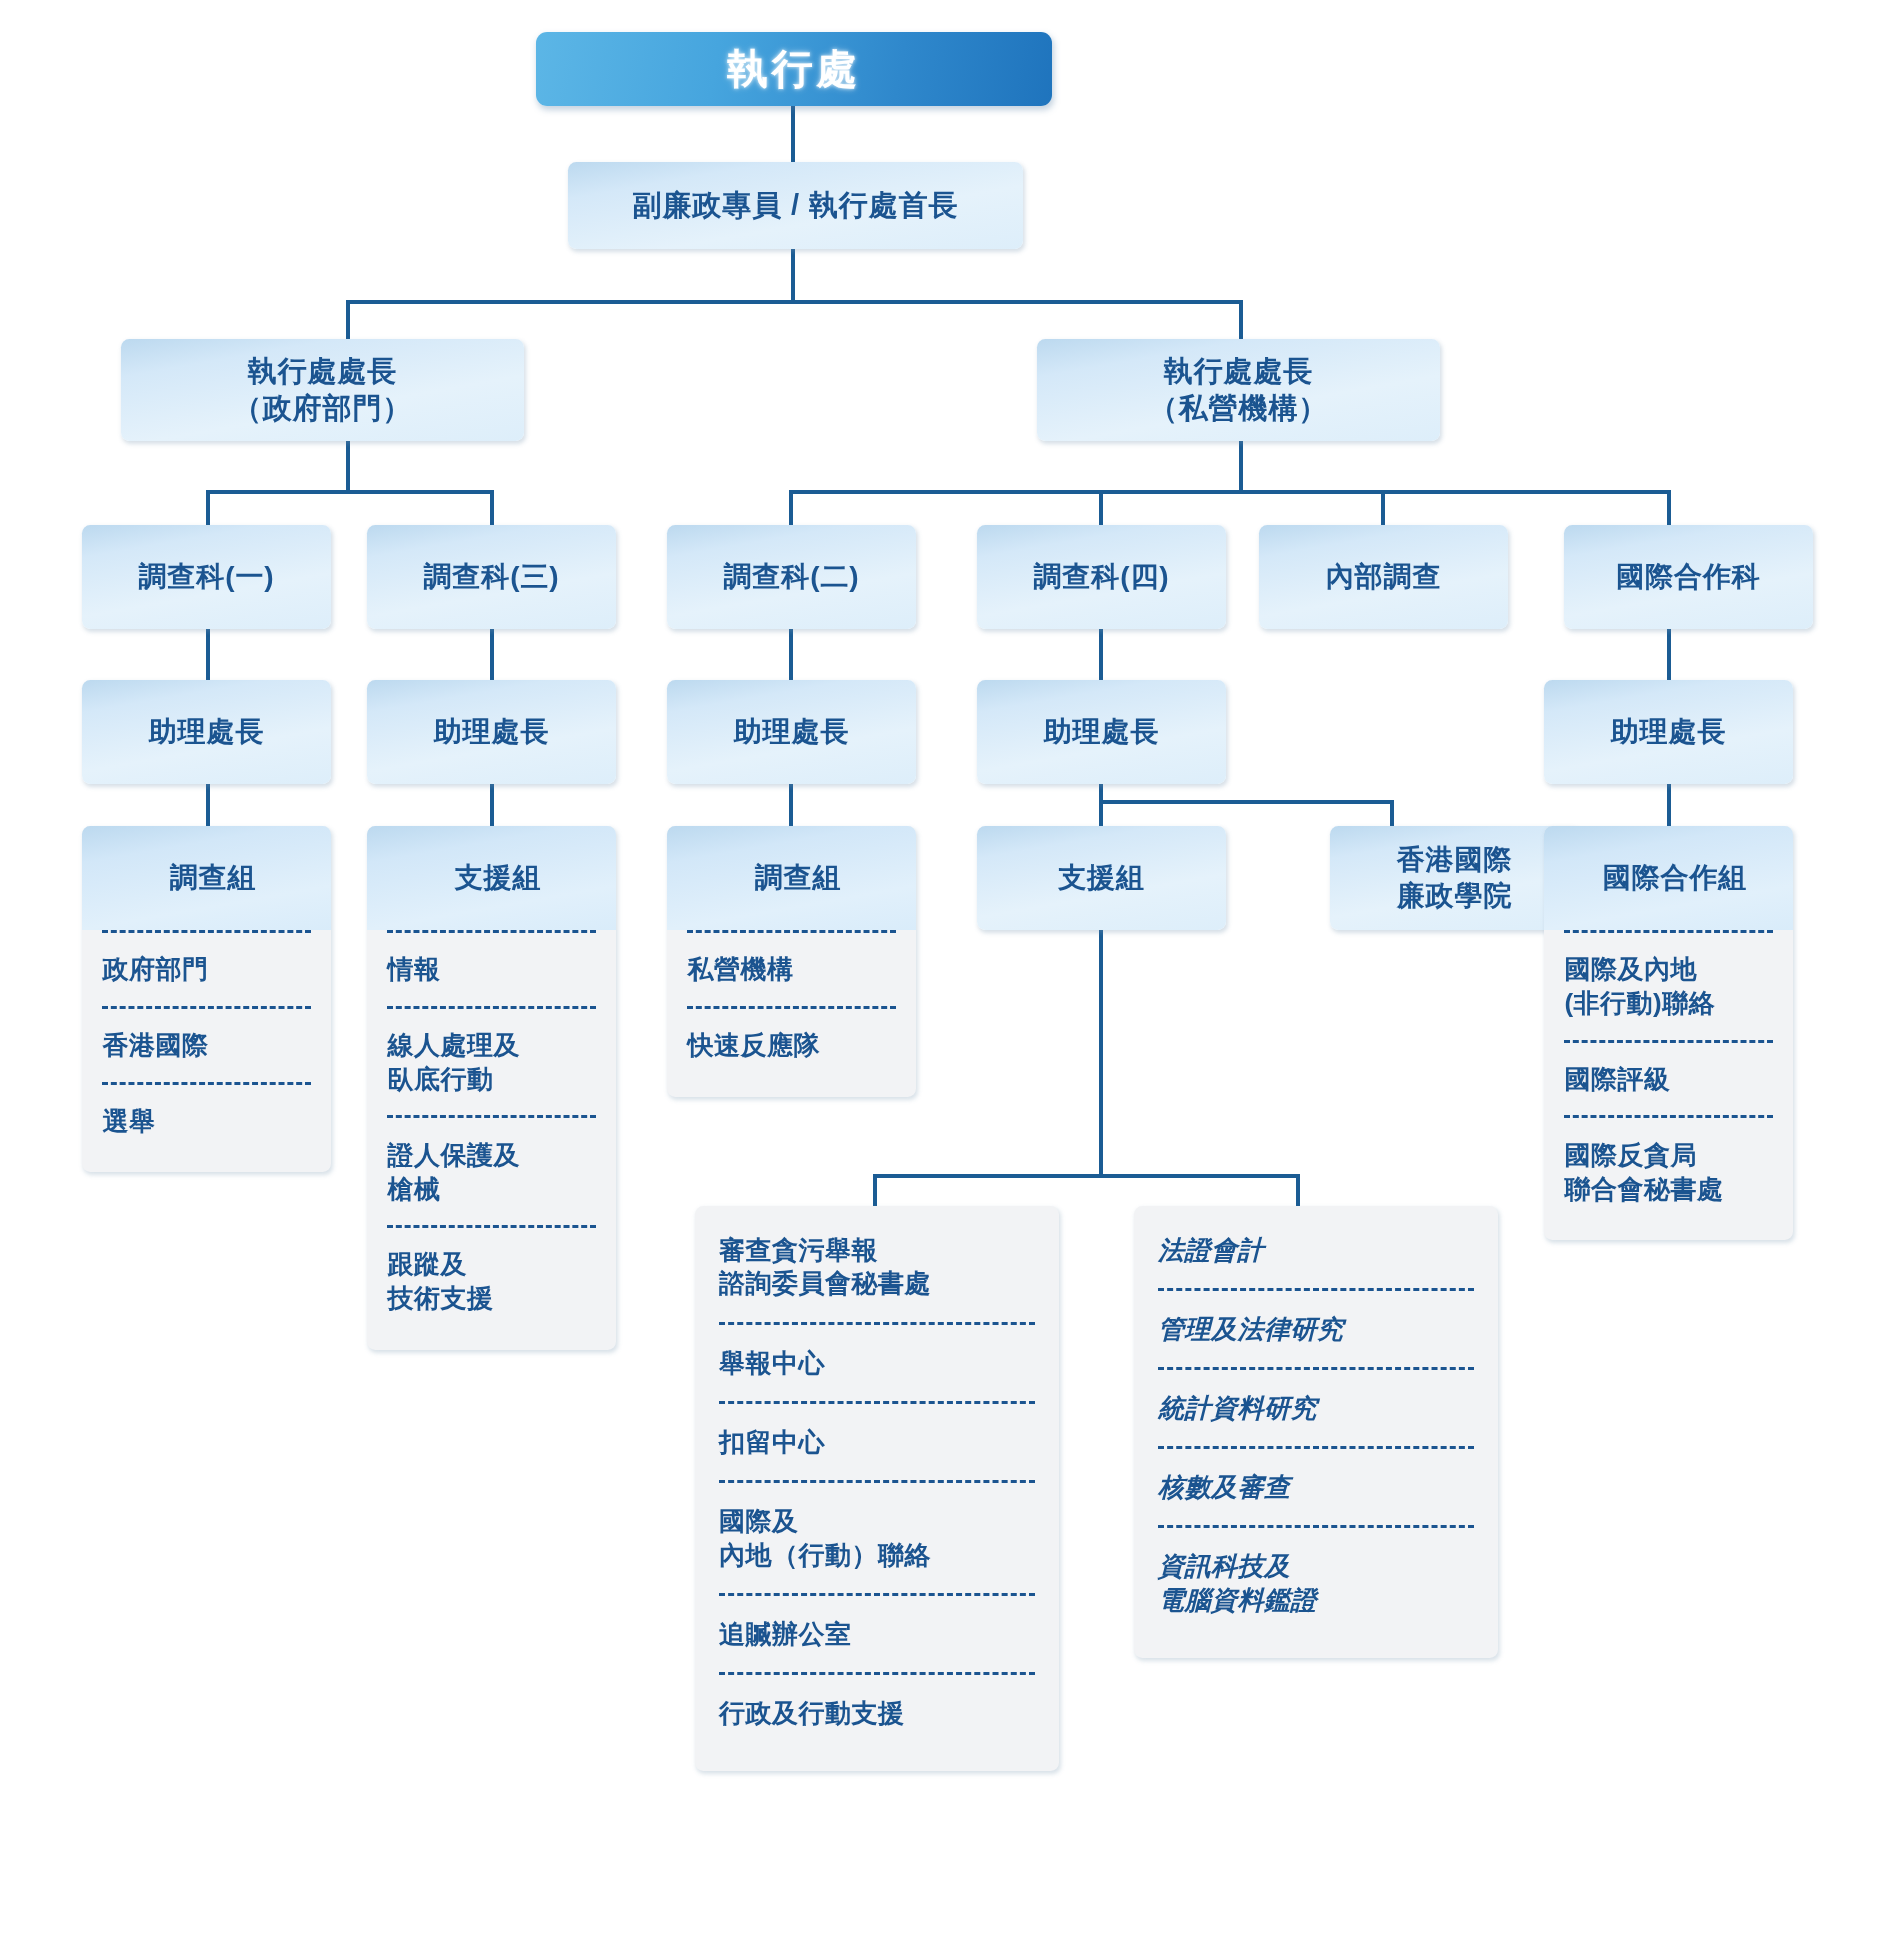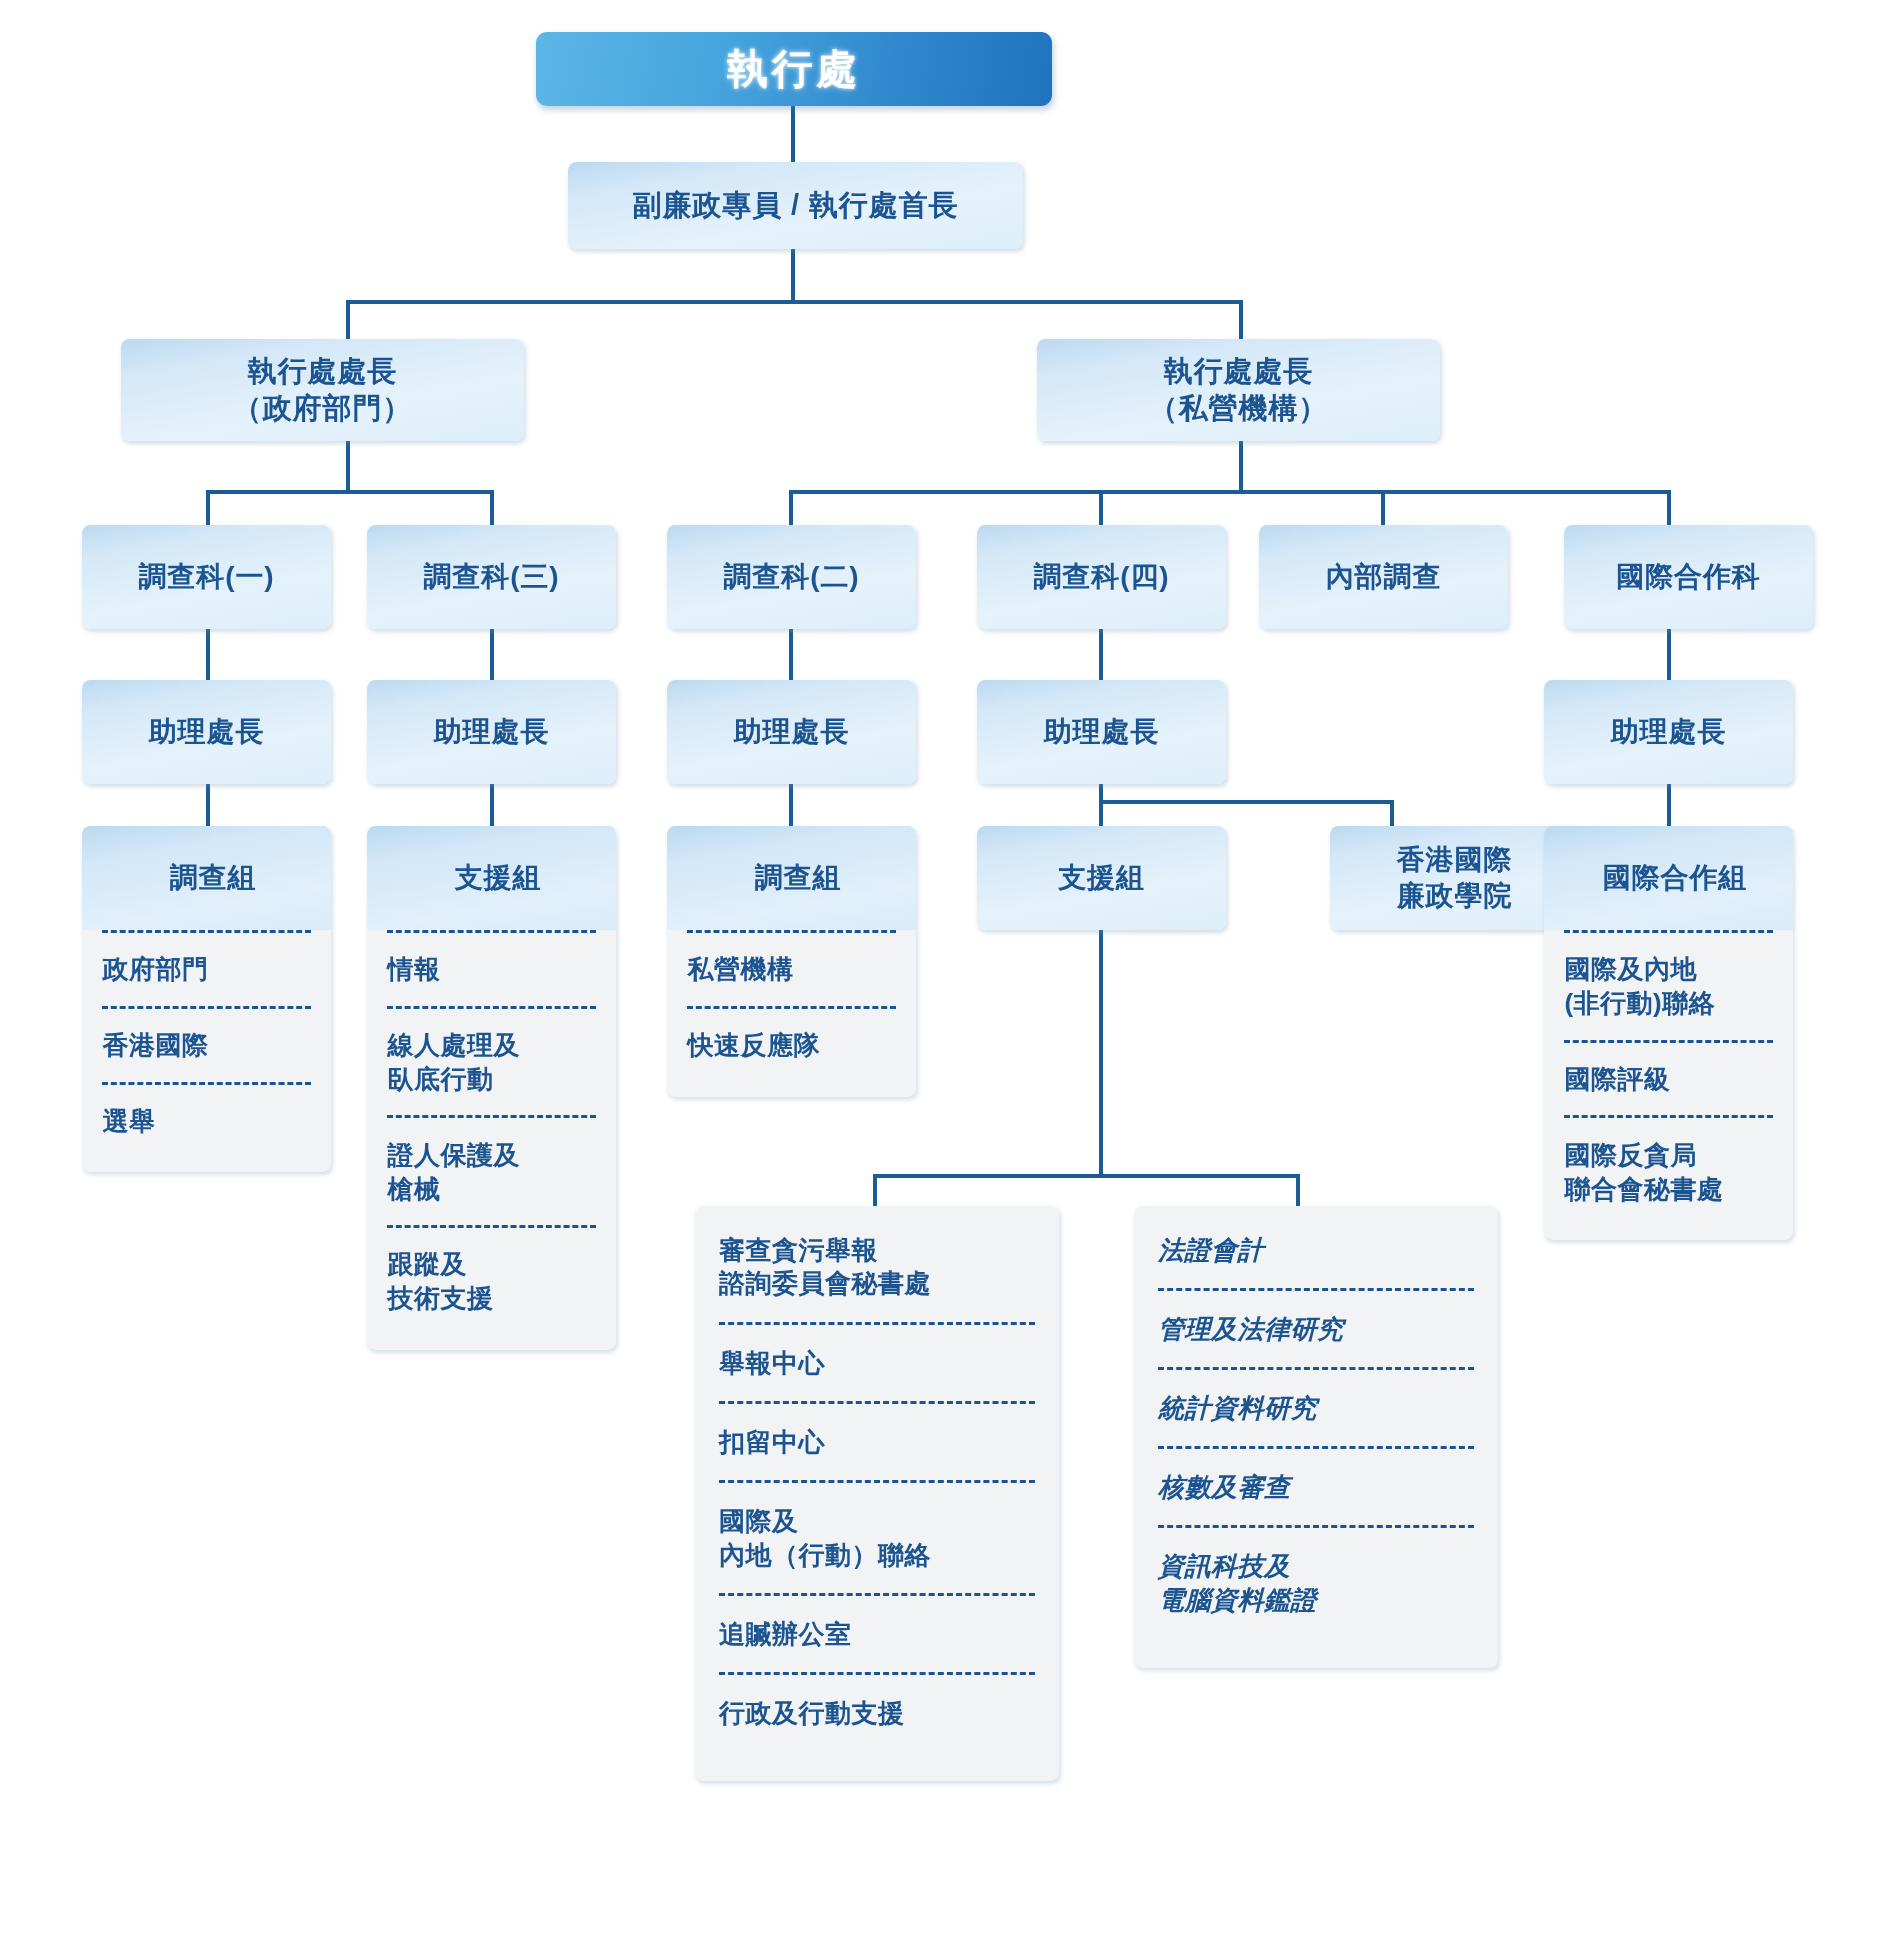--- a/index.html
+++ b/index.html
@@ -76,21 +76,21 @@
     padding: 20.4px 0 18.6px 0;
     border-top: 3.7px dashed #1b5490;
     white-space: pre-line;
   }
 
   
   .listcard {
     position: absolute;
     border-radius: 8.3px;
     background: #f2f3f5;
-    padding: 24px 24px 30px 24px;
+    padding: 24px 24px 20px 24px;
     box-shadow: 1.9px 2.8px 4.6px rgba(120,150,175,0.28);
   }
   .listcard .group-item { padding: 22px 0 20.4px 0; }
   .listcard .group-item:first-child { border-top: none; padding-top: 3.7px; }
 </style>
 </head>
 <body>
 
 <div id="root">
 

